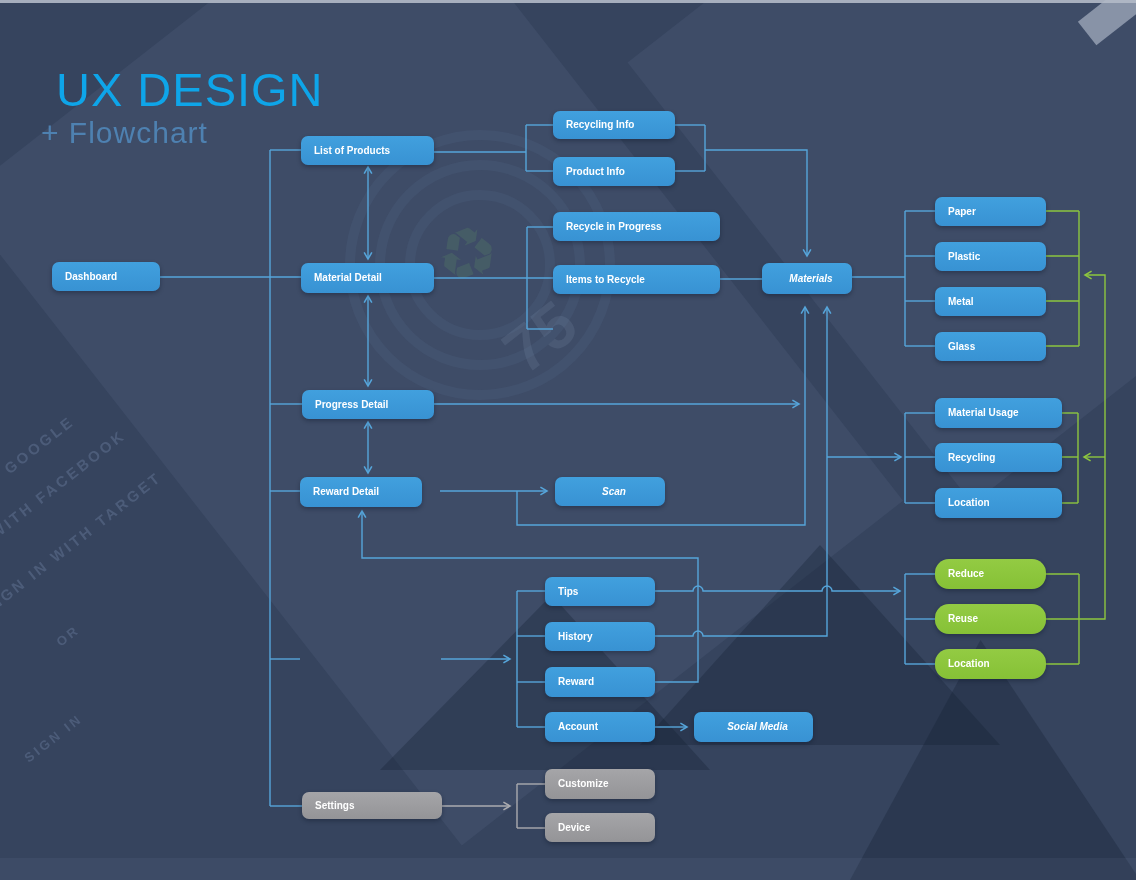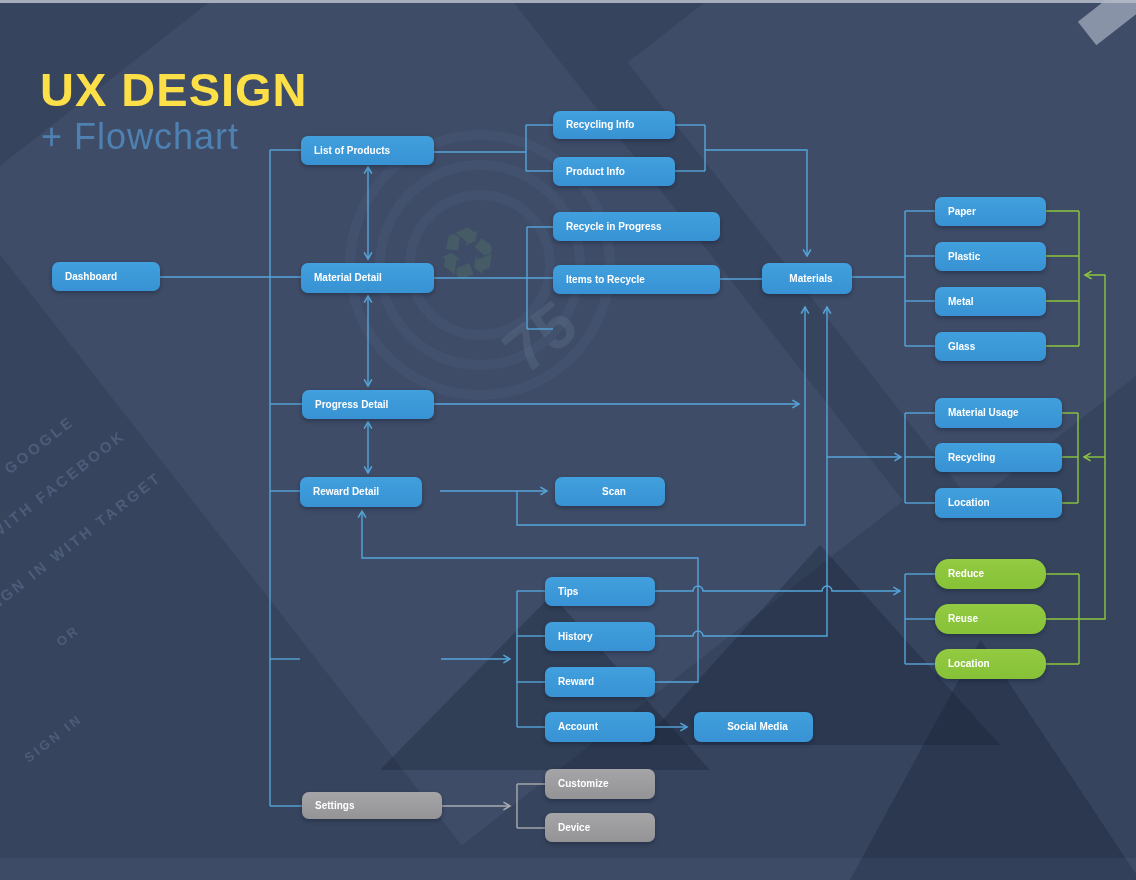--- a/index.html
+++ b/index.html
@@ -24,31 +24,31 @@
   .bottom-band{left:0;bottom:0;width:1136px;height:22px;background:rgba(150,170,200,.08);}
   .wm{position:absolute;z-index:1;color:rgba(130,150,185,.30);font-weight:700;letter-spacing:3px;
       font-size:15px;transform:rotate(-38deg);transform-origin:left center;white-space:nowrap;}
   .wm-google{left:6px;top:462px;}
   .wm-facebook{left:-8px;top:527px;}
   .wm-target{left:-14px;top:602px;}
   .wm-or{left:58px;top:636px;font-size:13px;}
   .wm-signin{left:26px;top:752px;font-size:13px;}
   .wm-75{left:512px;top:322px;font-size:64px;color:rgba(150,170,200,.14);letter-spacing:0;}
   
-  .heading{position:absolute;z-index:3;left:40px;top:62px;font-size:47px;font-weight:700;
-           color:#fde047;letter-spacing:1px;}
-  .subheading{position:absolute;z-index:3;left:41px;top:116px;font-size:36px;font-weight:400;
+  .heading{position:absolute;z-index:3;left:56px;top:62px;font-size:47px;font-weight:400;
+           color:#0ea5e9;letter-spacing:1px;}
+  .subheading{position:absolute;z-index:3;left:41px;top:116px;font-size:30px;font-weight:400;
               color:#4E81B1;letter-spacing:1px;}
   
   svg.wires{position:absolute;left:0;top:0;z-index:2;}
   
   .node{position:absolute;z-index:3;display:flex;align-items:center;box-sizing:border-box;
         padding-left:13px;border-radius:7px;font-size:10px;font-weight:600;line-height:1;
         color:#fff;box-shadow:0 2px 4px rgba(8,18,34,.35);}
-  .node.center{justify-content:center;padding-left:8px;}
+  .node.center{justify-content:center;padding-left:8px;font-style:italic;}
   .blue{background:linear-gradient(180deg,#41A0DE,#3892D3);}
   .green{background:linear-gradient(180deg,#93CB43,#86C136);border-radius:14px;}
   .gray{background:linear-gradient(180deg,#A5A5A8,#949497);}
 </style>
 </head>
 <body>
 
 <div class="stage">
 
   <div class="bg band band-a"></div>

